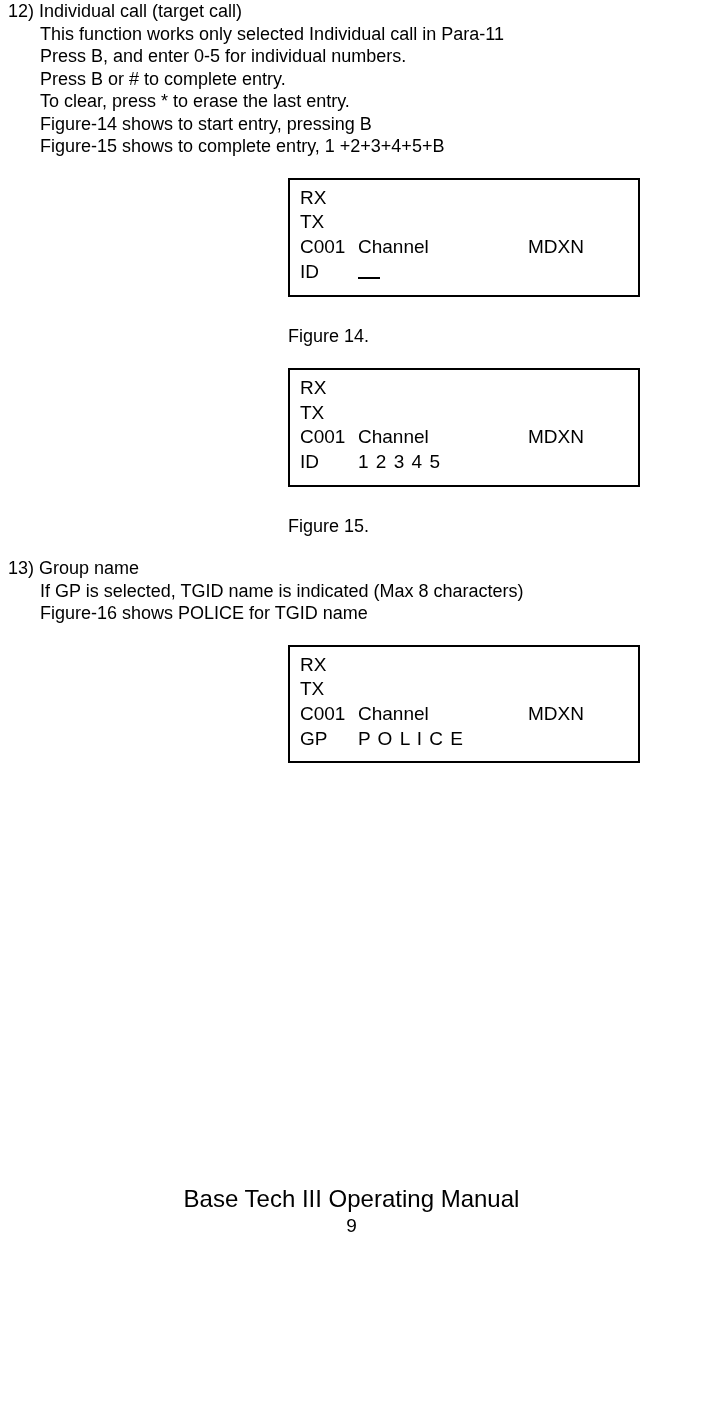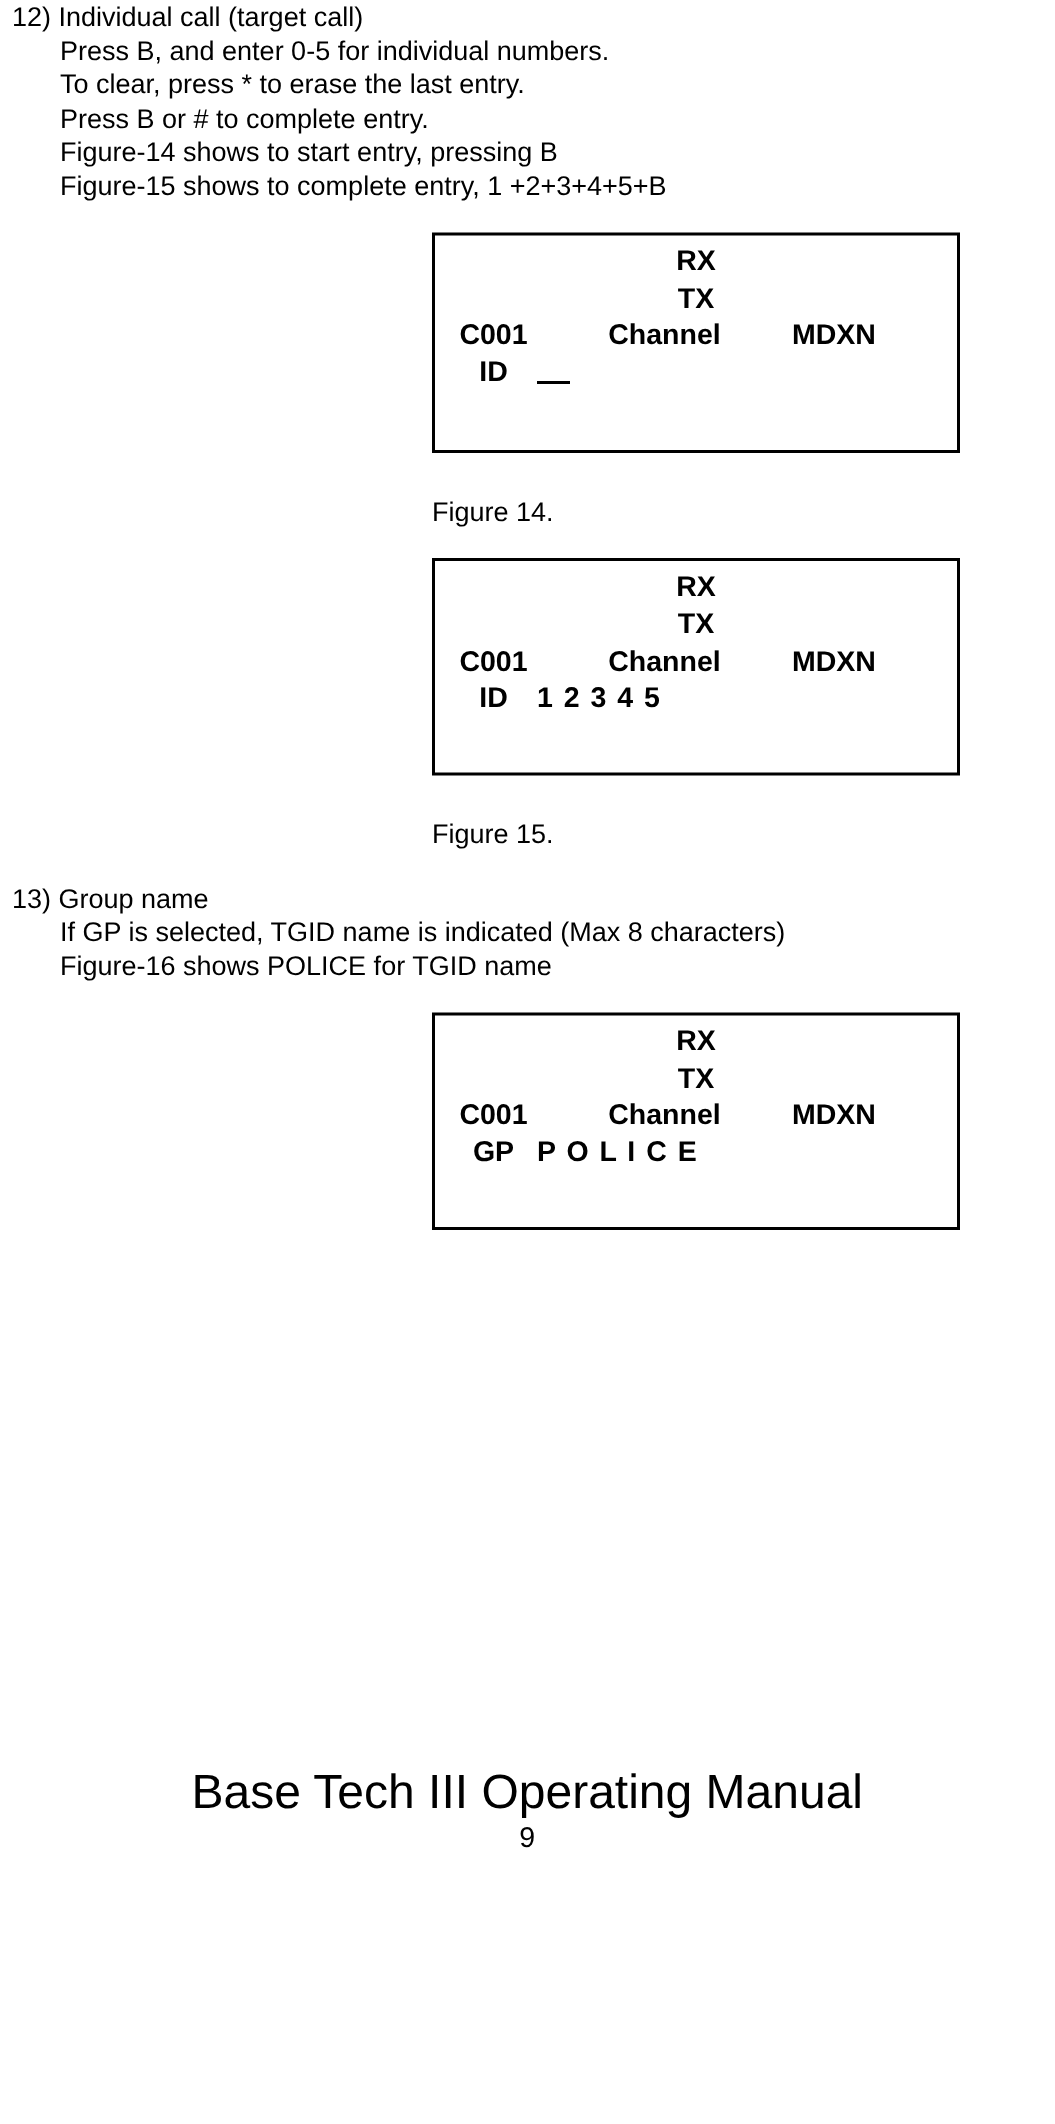--- a/index.html
+++ b/index.html
@@ -22,26 +22,25 @@
     margin: 0;
   }
   .indent {
     margin-left: 32px;
   }
   .display-box {
     width: 352px;
     border: 2px solid #000;
     margin-left: 280px;
     margin-top: 20px;
-    padding: 6px 10px 36px 10px;
+    padding: 6px 10px 10px 10px;
     box-sizing: border-box;
-    font-weight: bold;
+    font-weight: normal;
     font-size: 19px;
     line-height: 1.3;
-    text-align: center;
   }
   .display-row {
     display: flex;
   }
   .cell-ch   { width: 58px; }
   .cell-name { width: 170px; }
   .cell-mode { }
   .cell-lbl  { width: 58px; }
   .cell-val  { letter-spacing: 1px; }
   .underline { display:inline-block; border-bottom: 2px solid #000; width: 22px; height: 0.9em; }
@@ -52,32 +51,33 @@
     margin-top: 28px;
     margin-bottom: 20px;
   }
   .footer {
     position: absolute;
     bottom: 18px;
     left: 0;
     width: 100%;
     text-align: center;
   }
-  .footer-title { font-size: 32px; }
+  .footer-title { font-size: 24px; }
   .footer-page  { font-size: 19px; }
 </style>
 </head>
 <body>
 
 <div class="page">
 
   <div class="section-title">12) Individual call (target call)</div>
+  <div class="indent">This function works only selected Individual call in Para-11</div>
   <div class="indent">Press B, and enter 0-5 for individual numbers.</div>
+  <div class="indent">Press B or # to complete entry.</div>
   <div class="indent">To clear, press * to erase the last entry.</div>
-  <div class="indent">Press B or # to complete entry.</div>
   <div class="indent">Figure-14 shows to start entry, pressing B</div>
   <div class="indent">Figure-15 shows to complete entry, 1 +2+3+4+5+B</div>
 
   <div class="display-box">
     <div>RX</div>
     <div>TX</div>
     <div class="display-row">
       <span class="cell-ch">C001</span>
       <span class="cell-name">Channel</span>
       <span class="cell-mode">MDXN</span>

